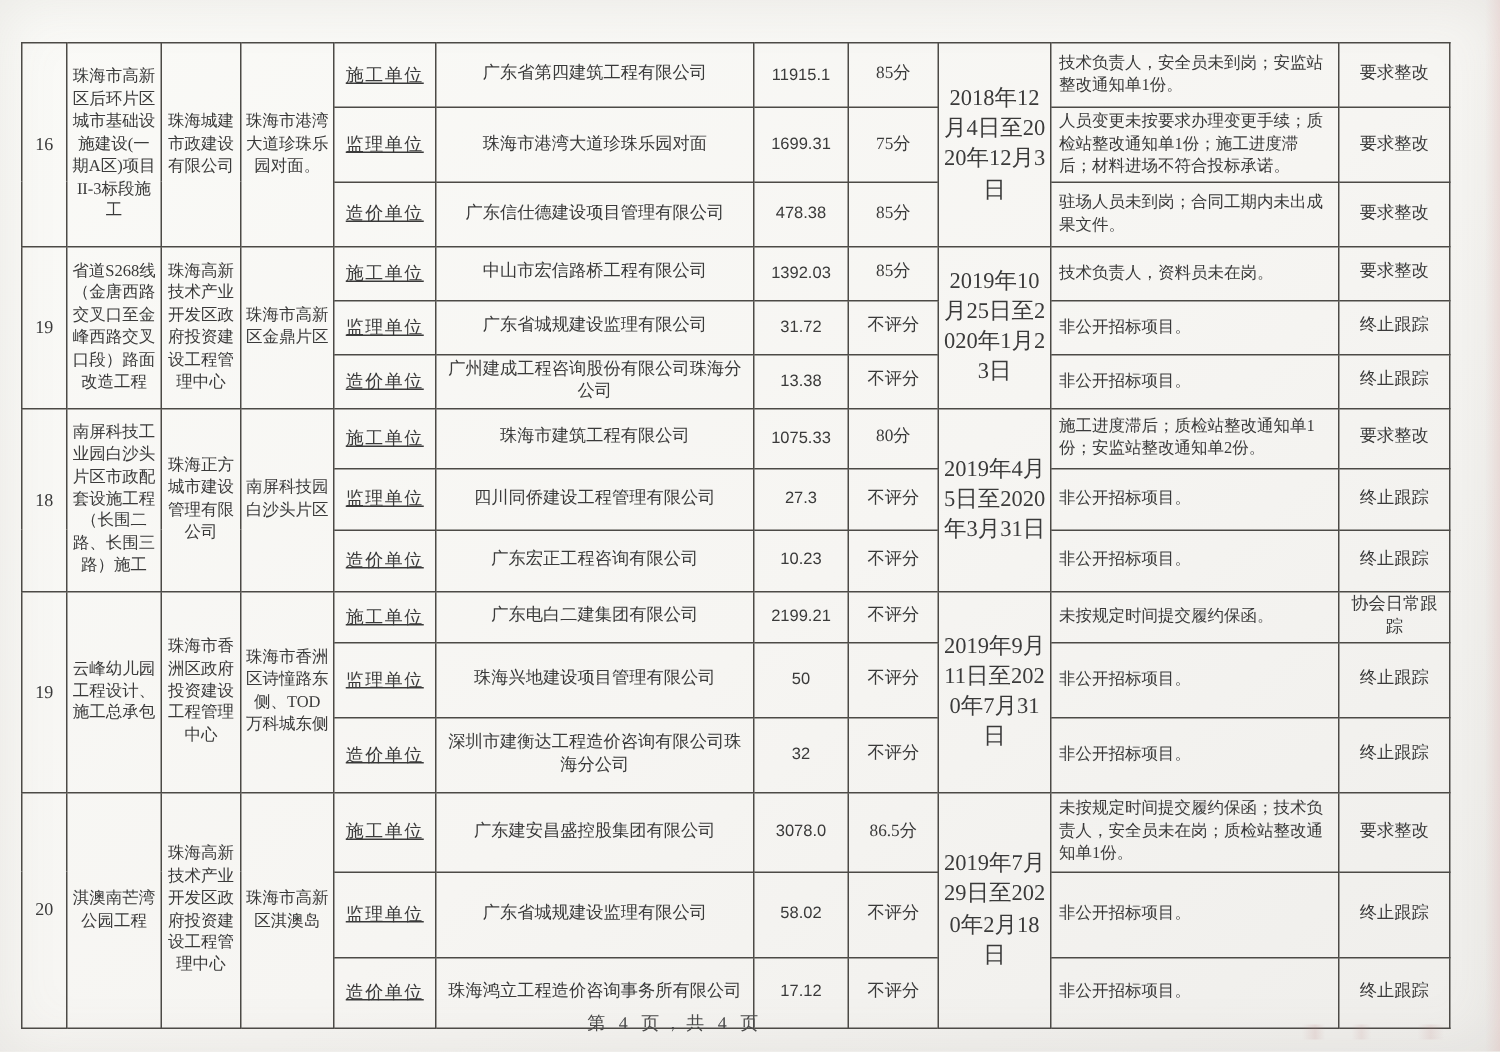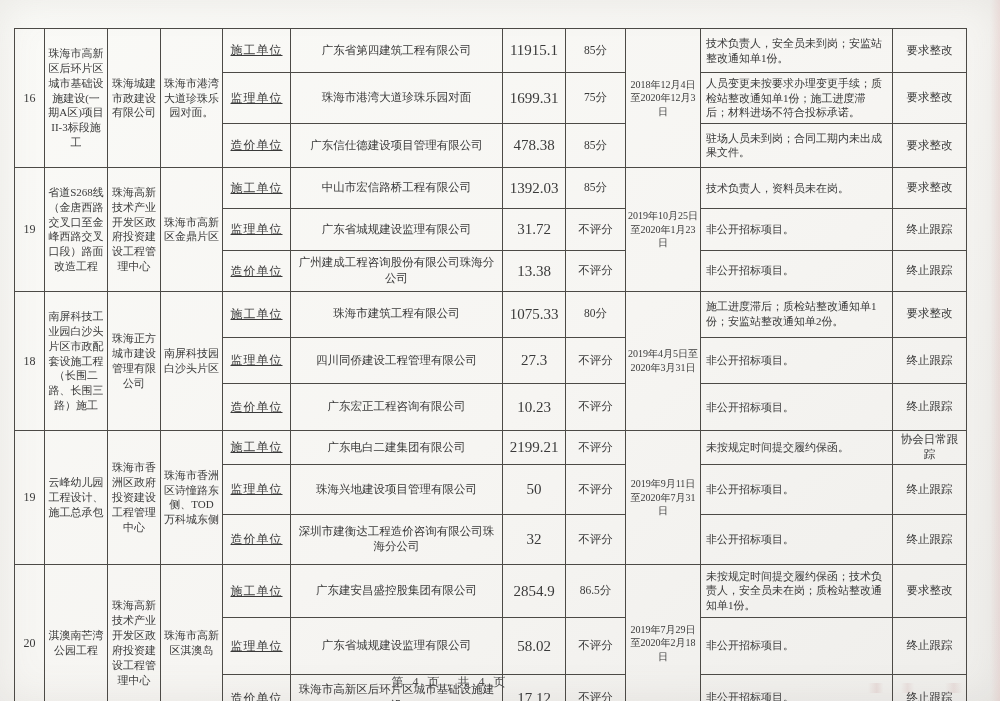--- a/index.html
+++ b/index.html
@@ -28,28 +28,28 @@
     padding:1px 4px;
     font-size:11.5px;
     line-height:1.35;
     text-align:center;
     vertical-align:middle;
     color:#3a3a3a;
     word-break:break-all;
     overflow:hidden;
   }
   td.c-no{font-size:12px;}
-  td.c-project{font-size:11px;padding:17px 3px;}
+  td.c-project{font-size:11px;padding:5px 3px;}
   td.c-owner{font-size:11px;padding:1px 3px;margin-left:28px;}
   td.c-loc{font-size:11px;padding:1px 3px;}
   td.c-role{font-size:12px;letter-spacing:1px;text-decoration:underline;}
   td.c-company{font-size:11.5px;}
-  td.c-amount{font-size:15px;font-family:Liberation Serif, serif;}
+  td.c-amount{font-size:11px;font-family:Liberation Sans, sans-serif;}
   td.c-score{font-size:11.5px;}
-  td.c-period{font-size:10px;padding:1px 2px;}
+  td.c-period{font-size:15px;padding:1px 2px;}
   td.c-note{text-align:left;font-size:11px;padding:2px 5px;}
   td.c-result{font-size:11.5px;}
   .footer{
     position:absolute;left:0;top:674px;width:900px;
     text-align:center;font-size:12px;letter-spacing:3px;color:#4a4a4a;
   }
   .corner-smudge{
     position:absolute;right:22px;bottom:8px;width:110px;height:10px;
     background:
       linear-gradient(to right,
@@ -201,37 +201,37 @@
       <td class="c-result">终止跟踪</td>
     </tr>
 
     <tr style="height:53px">
       <td class="c-no" rowspan="3">20</td>
       <td class="c-project" rowspan="3">淇澳南芒湾公园工程</td>
       <td class="c-owner" rowspan="3">珠海高新技术产业开发区政府投资建设工程管理中心</td>
       <td class="c-loc" rowspan="3">珠海市高新区淇澳岛</td>
       <td class="c-role">施工单位</td>
       <td class="c-company">广东建安昌盛控股集团有限公司</td>
-      <td class="c-amount">2854.9</td>
+      <td class="c-amount">3078.0</td>
       <td class="c-score">86.5分</td>
       <td class="c-period" rowspan="3">2019年7月29日至2020年2月18日</td>
       <td class="c-note">未按规定时间提交履约保函；技术负责人，安全员未在岗；质检站整改通知单1份。</td>
       <td class="c-result">要求整改</td>
     </tr>
     <tr style="height:57px">
       <td class="c-role">监理单位</td>
       <td class="c-company">广东省城规建设监理有限公司</td>
       <td class="c-amount">58.02</td>
       <td class="c-score">不评分</td>
       <td class="c-note">非公开招标项目。</td>
       <td class="c-result">终止跟踪</td>
     </tr>
     <tr style="height:47px">
       <td class="c-role">造价单位</td>
-      <td class="c-company">珠海市高新区后环片区城市基础设施建设</td>
+      <td class="c-company">珠海鸿立工程造价咨询事务所有限公司</td>
       <td class="c-amount">17.12</td>
       <td class="c-score">不评分</td>
       <td class="c-note">非公开招标项目。</td>
       <td class="c-result">终止跟踪</td>
     </tr>
   </tbody>
 </table>
 
 <div class="footer">第 4 页，共 4 页</div>
 <div class="corner-smudge"></div>

